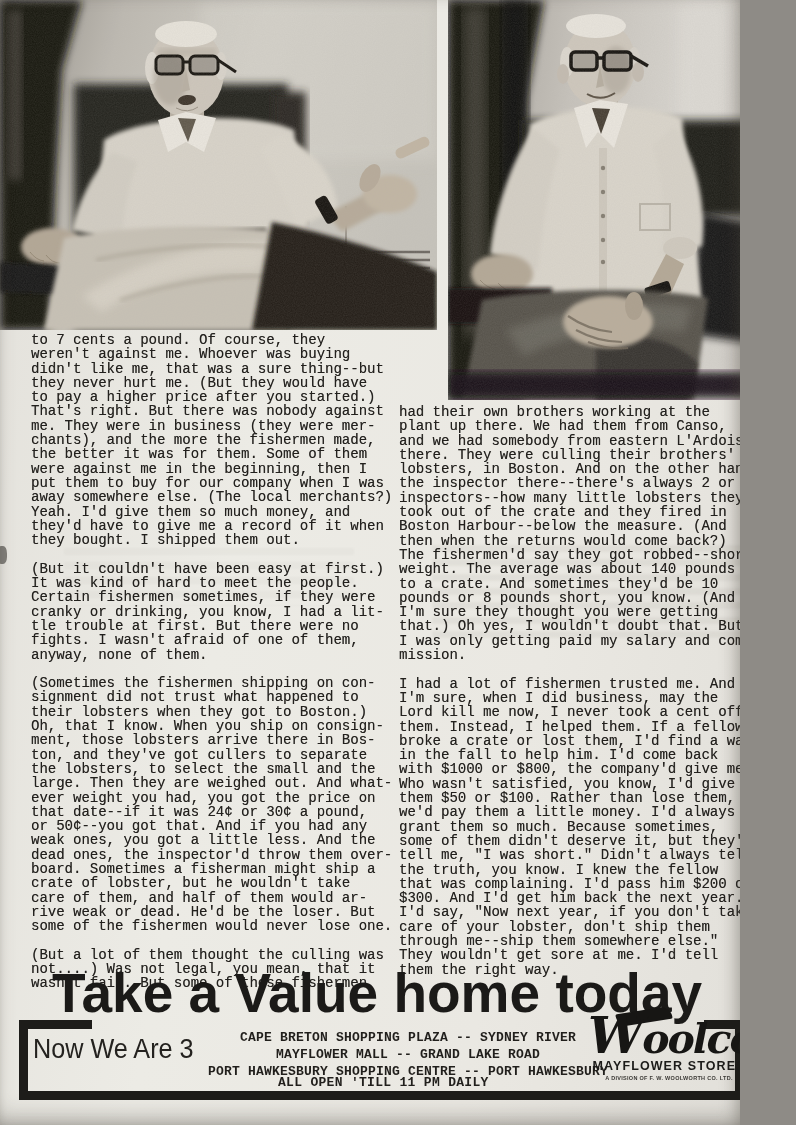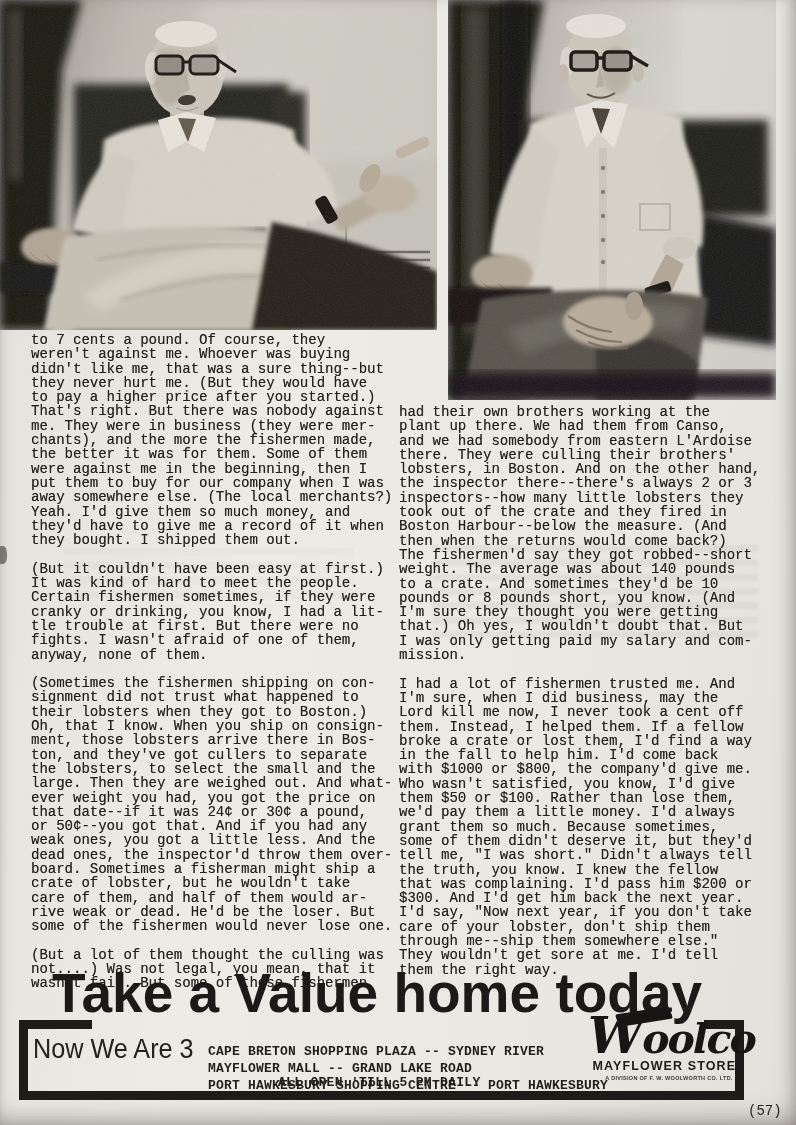--- a/index.html
+++ b/index.html
@@ -1,17 +1,17 @@
 <!DOCTYPE html>
 <html><head>
 <meta charset="utf-8">
 <style>
   html,body{margin:0;padding:0;background:#8e8b86;}
   .page{
-    position:relative; width:796px; height:1125px; overflow:hidden;
+    position:relative; width:740px; height:1125px; overflow:hidden;
     background:linear-gradient(100deg,#e3e1db 0%,#ecebe5 35%,#eae8e2 70%,#e2e0da 100%);
     font-family:"Liberation Mono","DejaVu Sans Mono",monospace;
   }
   .page::after{
     content:""; position:absolute; inset:0; pointer-events:none;
     box-shadow: inset -10px 0 18px -8px rgba(70,65,58,.38),
                 inset 0 -16px 26px -12px rgba(70,65,58,.42),
                 inset 4px 0 10px -6px rgba(70,65,58,.22);
   }
   .photo{position:absolute; display:block;}
@@ -45,21 +45,21 @@
     border:9px solid #1d1c19; border-top:none; box-sizing:border-box; z-index:1;
   }
   .stub{position:absolute; top:0; height:9px; background:#1d1c19; z-index:2;}
   .stub-left{left:19px; top:60px; width:73px;}
   .stub-right{left:704px; top:60px; width:40px;}
   .tagline{
     position:absolute; left:33px; top:74px; font-family:"Liberation Sans","DejaVu Sans",sans-serif;
     font-size:28px; line-height:30px; color:#24221f; transform:scaleX(.9); transform-origin:left;
     white-space:nowrap; z-index:4;
   }
-  .locations{position:absolute; left:208px; top:83px; z-index:4;}
+  .locations{position:absolute; left:208px; top:69px; z-index:4;text-align:center;}
   .loc{font-family:"Liberation Mono","DejaVu Sans Mono",monospace; font-weight:bold;
     font-size:13px; line-height:17px; letter-spacing:.2px; color:#211f1c; white-space:pre;}
   .hours{
     position:absolute; left:278px; top:115px; font-family:"Liberation Mono","DejaVu Sans Mono",monospace;
     font-weight:bold; font-size:13px; letter-spacing:.3px; color:#211f1c; z-index:4; white-space:pre;
   }
   .brand{position:absolute; left:588px; top:56px; width:162px; text-align:center; z-index:4;}
   .woolco{
     font-family:"DejaVu Serif","Liberation Serif",serif; font-style:italic; font-weight:bold;
     font-size:41px; line-height:40px; letter-spacing:-2px; color:#171614; position:relative;
@@ -332,21 +332,21 @@
     <div class="ad-headline">Take a Value home today</div>
     <div class="stub stub-left"></div>
     <div class="stub stub-right"></div>
     <div class="ad-box"></div>
     <div class="tagline">Now We Are 3</div>
     <div class="locations">
       <div class="loc">CAPE BRETON SHOPPING PLAZA -- SYDNEY RIVER</div>
       <div class="loc">MAYFLOWER MALL -- GRAND LAKE ROAD</div>
       <div class="loc">PORT HAWKESBURY SHOPPING CENTRE -- PORT HAWKESBURY</div>
     </div>
-    <div class="hours">ALL OPEN 'TILL 5 PM DAILY</div>
+    <div class="hours">ALL OPEN 'TILL 11 PM DAILY</div>
     <div class="brand">
       <div class="woolco"><span class="woolco-flag"></span>Woolco</div>
       <div class="dept">MAYFLOWER STORES</div>
       <div class="division">A DIVISION OF F. W. WOOLWORTH CO. LTD.</div>
     </div>
   </div>
 
   <div class="page-number">(57)</div>
 </div>
 

